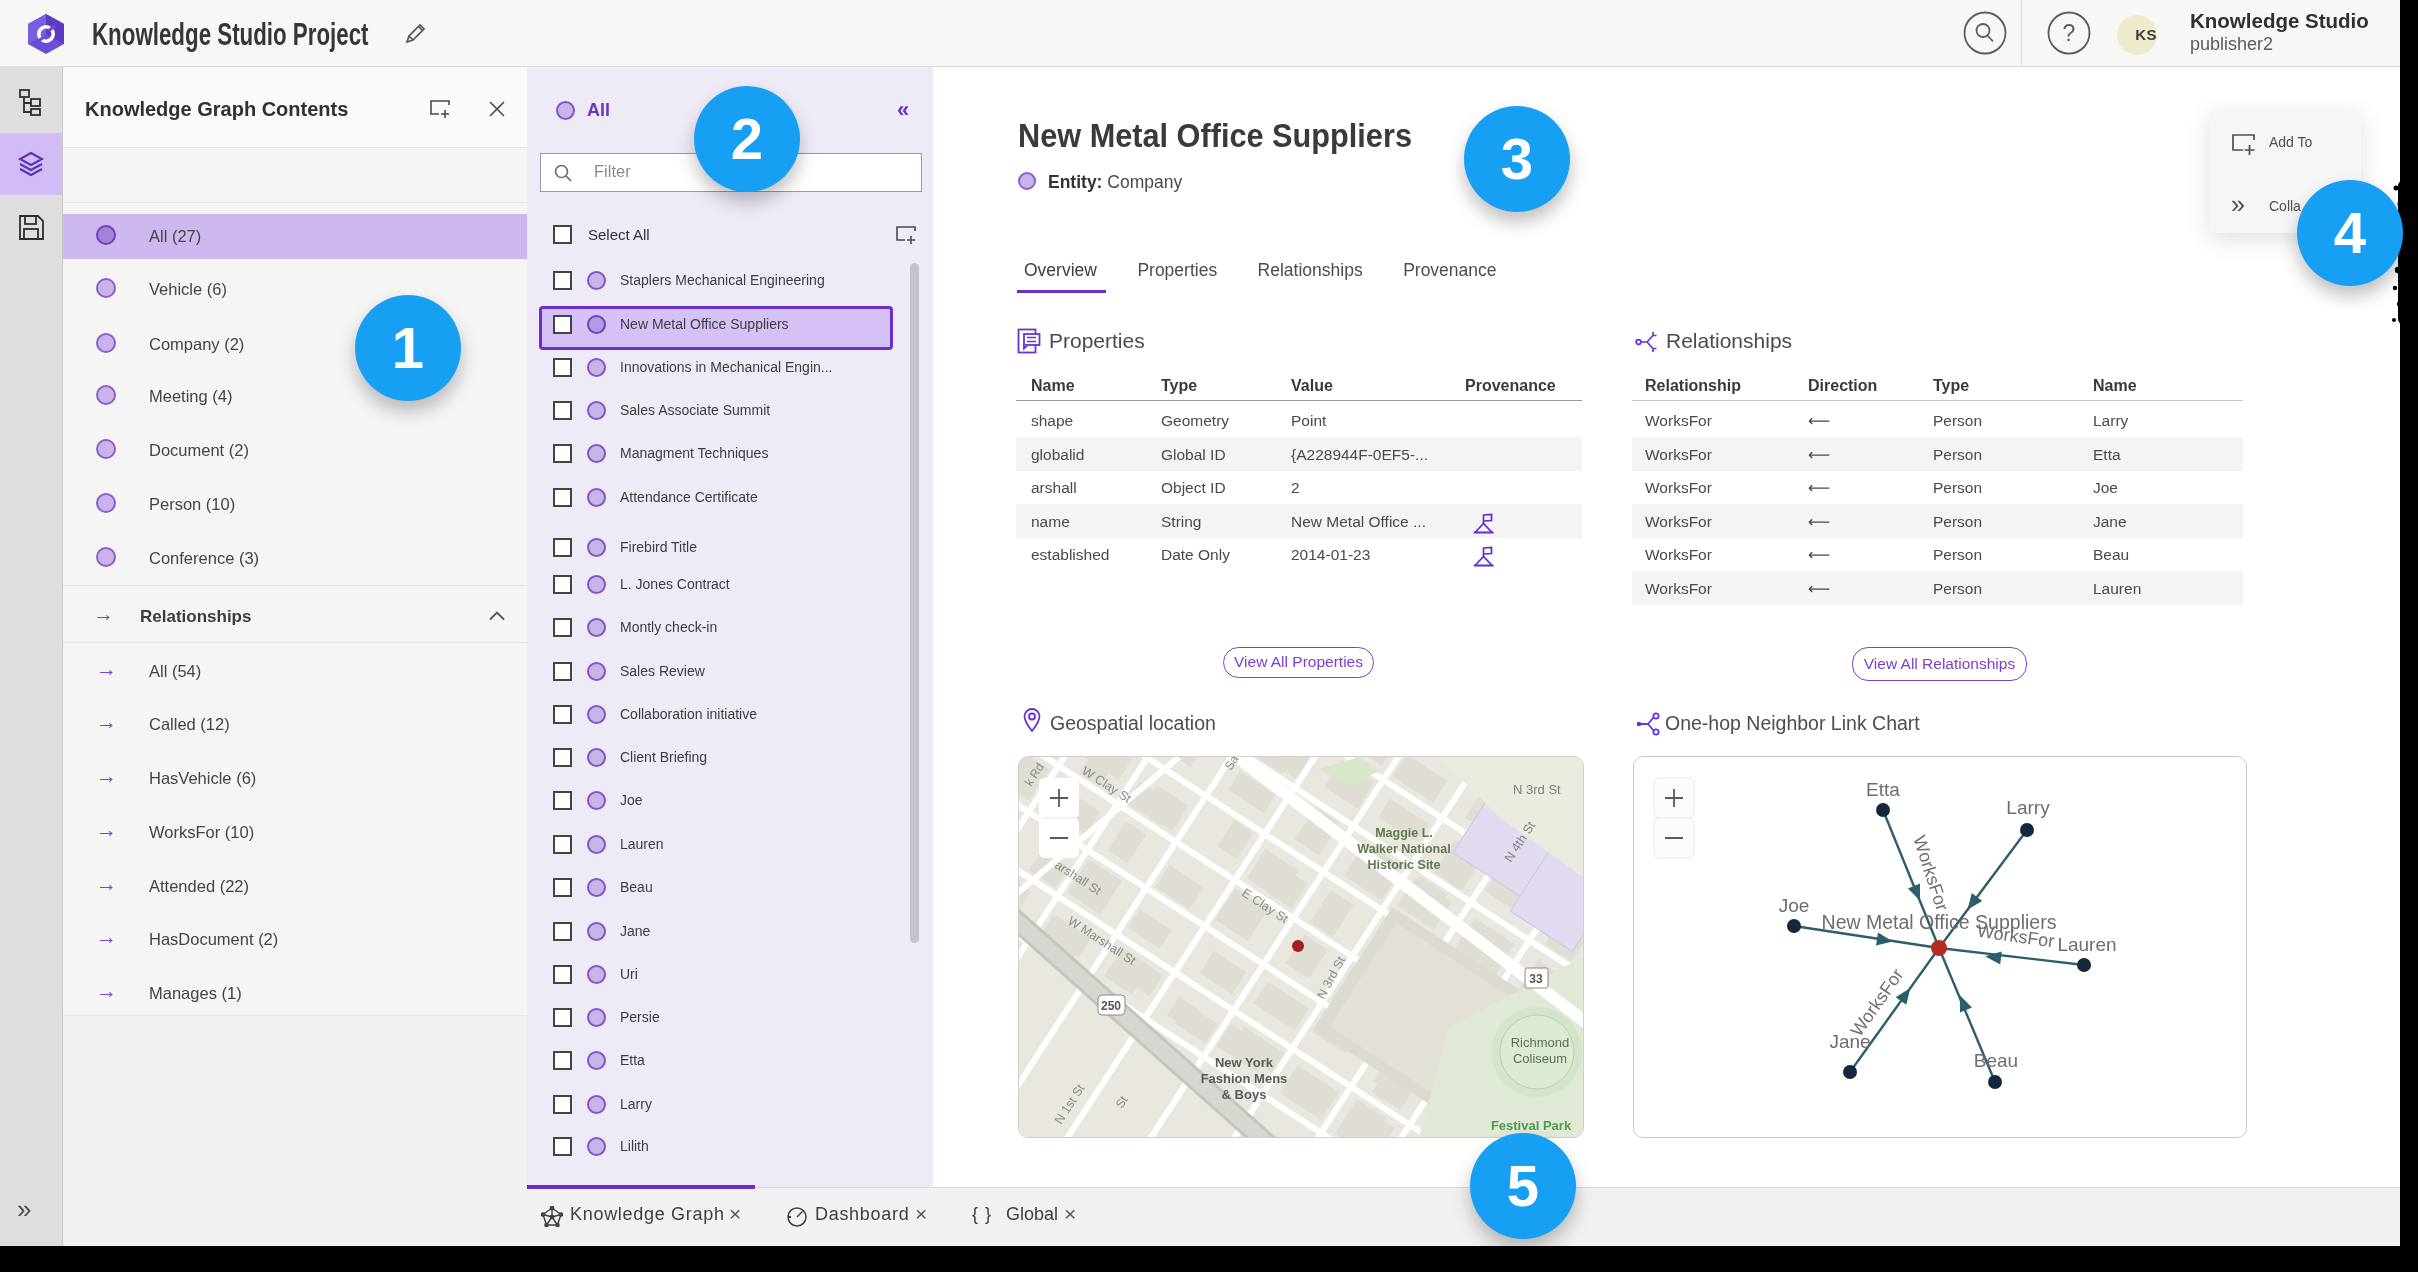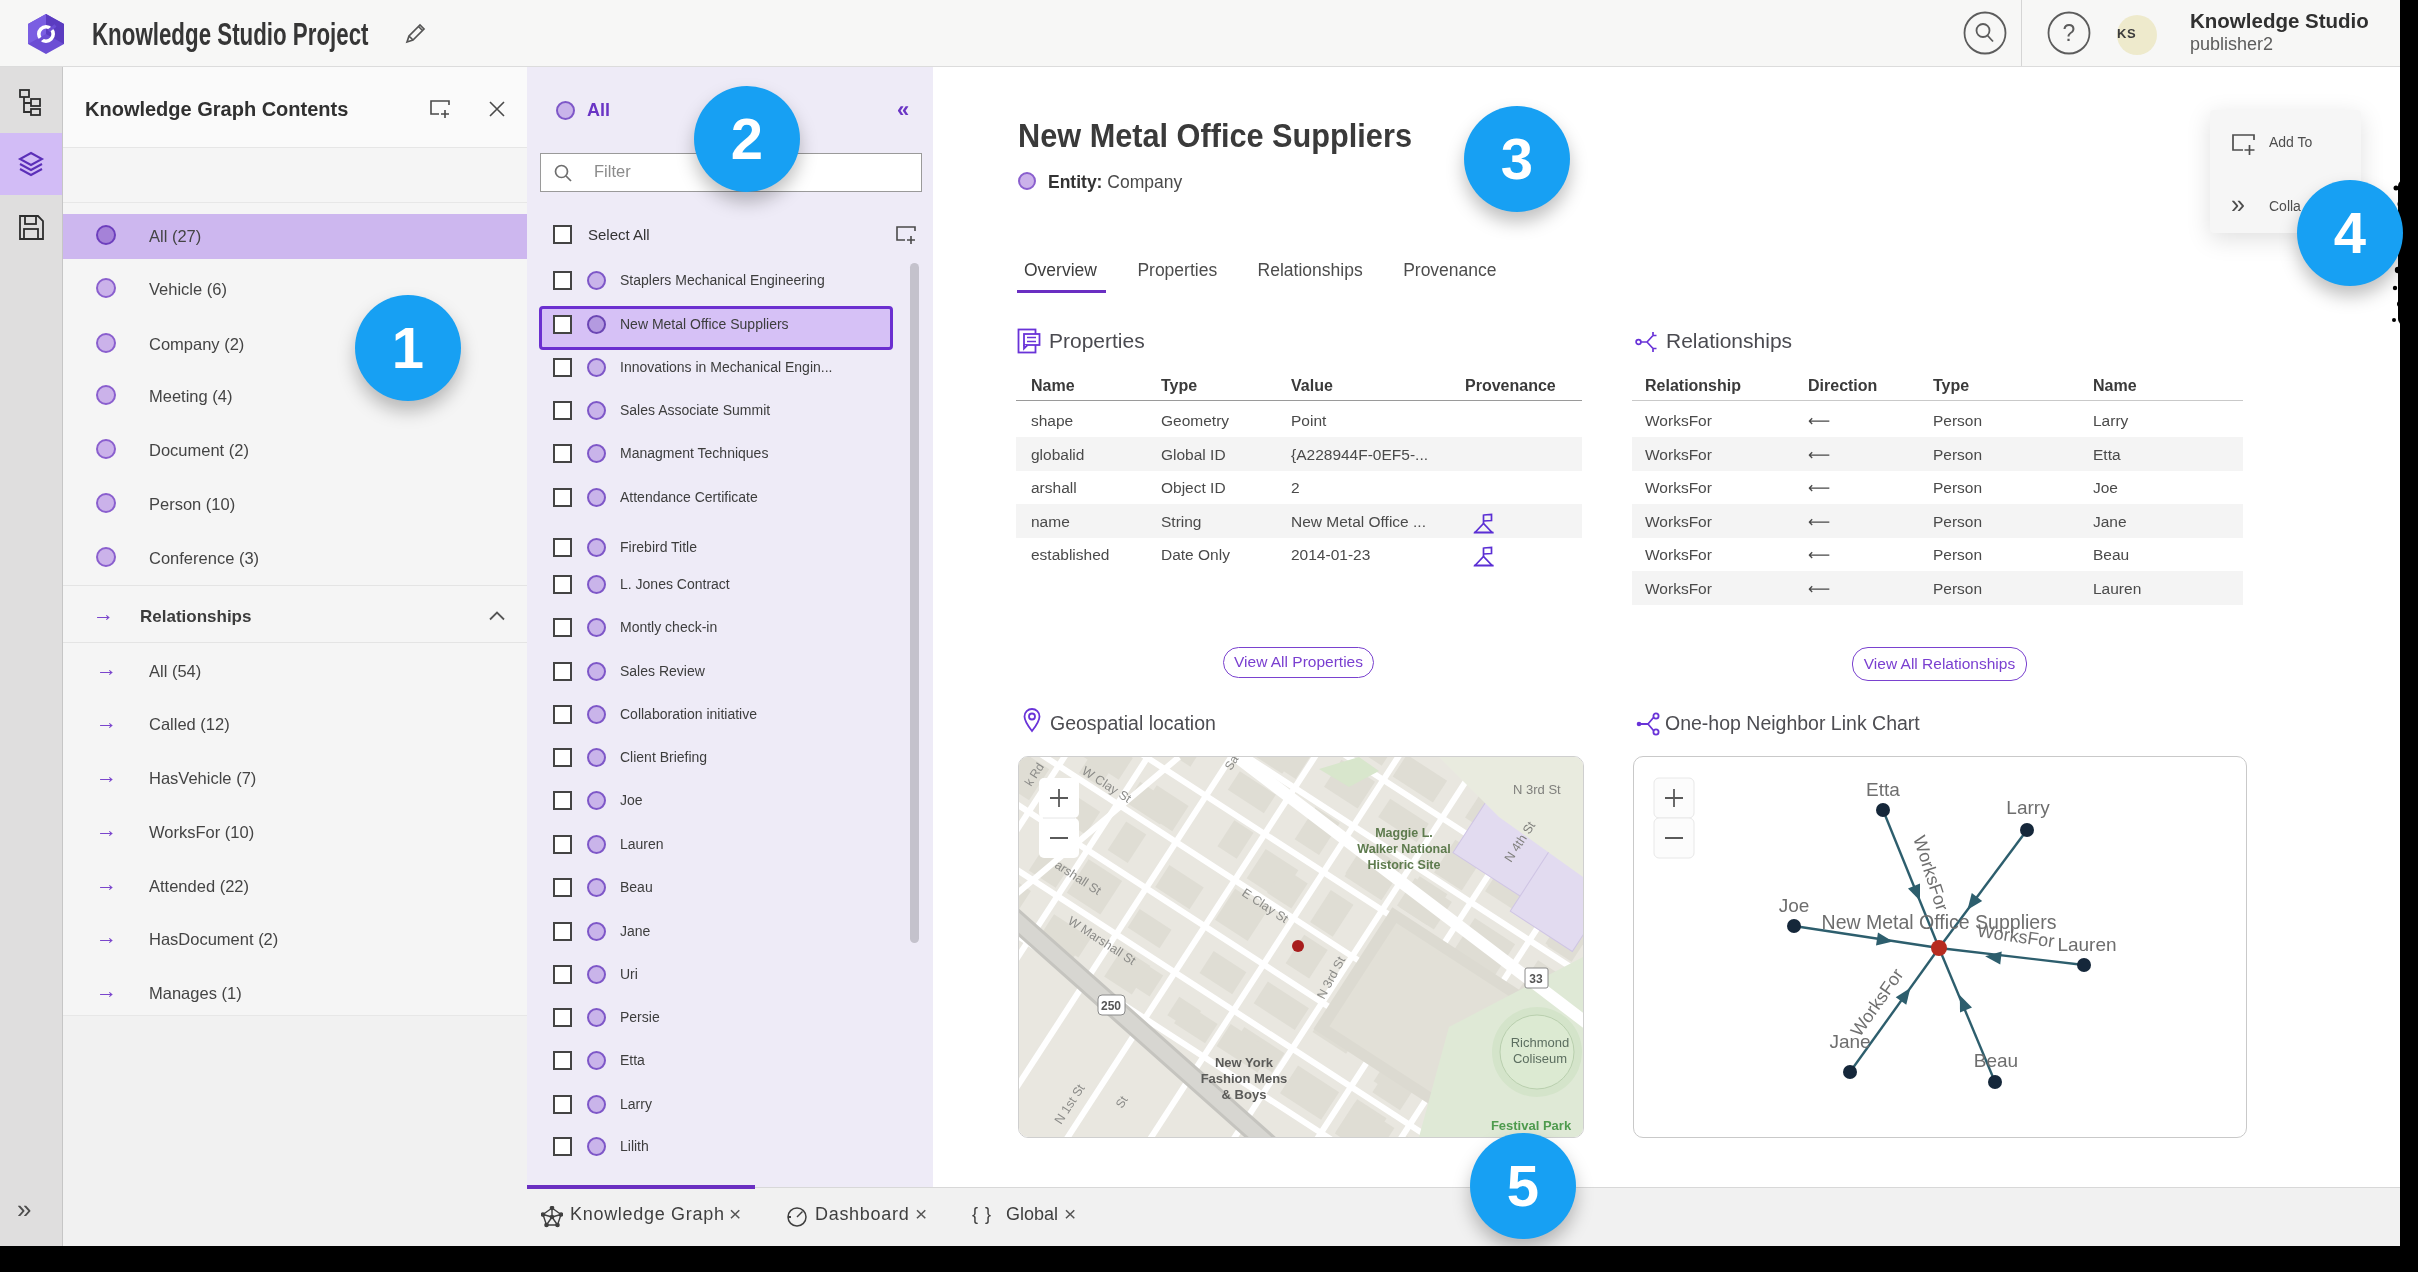--- a/index.html
+++ b/index.html
@@ -81,21 +81,21 @@
     <circle cx="20" cy="19.5" r="6.5" stroke="#5c5c5c" stroke-width="1.8"></circle>
     <line x1="24.5" y1="24.5" x2="30" y2="30.5" stroke="#5c5c5c" stroke-width="1.8"></line>
   </svg>
   <div class="abs" style="left:2021px;top:0px;width:1px;height:66px;background:#d5d5d5"></div>
 
   <svg class="abs" style="left:2047px;top:11px" width="44" height="44" viewBox="0 0 44 44" fill="none">
     <circle cx="22" cy="22" r="20.5" stroke="#5c5c5c" stroke-width="1.8"></circle>
     <text x="22" y="30" font-size="23" fill="#5c5c5c" text-anchor="middle" font-family="Liberation Sans">?</text>
   </svg>
   <div class="abs" style="left:2117px;top:15px;width:40px;height:40px;border-radius:50%;background:#eeeacc"></div>
-  <div class="abs" style="left:2117px;top:26px;width:40px;text-align:left;font-size:13px;font-weight:bold;color:#3c3c3c;letter-spacing:.5px">KS</div>
+  <div class="abs" style="left:2117px;top:26px;width:40px;text-align:right;font-size:15px;font-weight:bold;color:#3c3c3c;letter-spacing:.5px">KS</div>
   <div class="abs" style="left:2190px;top:9px;font-size:20.5px;font-weight:bold;color:#303030">Knowledge Studio</div>
   <div class="abs" style="left:2190px;top:34px;font-size:18px;color:#5c5c5c">publisher2</div>
 </div>
 
 <div id="rail"></div>
 <div id="railsel"></div>
 <svg class="abs" style="left:17px;top:88px" width="28" height="28" viewBox="0 0 28 28" fill="none" stroke="#2e2e2e" stroke-width="1.8">
   <rect x="3" y="2" width="9" height="7"></rect>
   <rect x="14" y="11" width="9" height="7"></rect>
   <rect x="14" y="21" width="9" height="6"></rect>
@@ -167,21 +167,21 @@
     <div class="p1row" style="top:501px">
         <div class="parrow">→</div>
         <div class="lbl">All (54)</div>
       </div>
     <div class="p1row" style="top:554px">
         <div class="parrow">→</div>
         <div class="lbl">Called (12)</div>
       </div>
     <div class="p1row" style="top:608px">
         <div class="parrow">→</div>
-        <div class="lbl">HasVehicle (7)</div>
+        <div class="lbl">HasVehicle (6)</div>
       </div>
     <div class="p1row" style="top:662px">
         <div class="parrow">→</div>
         <div class="lbl">WorksFor (10)</div>
       </div>
     <div class="p1row" style="top:716px">
         <div class="parrow">→</div>
         <div class="lbl">Attended (22)</div>
       </div>
     <div class="p1row" style="top:769px">

